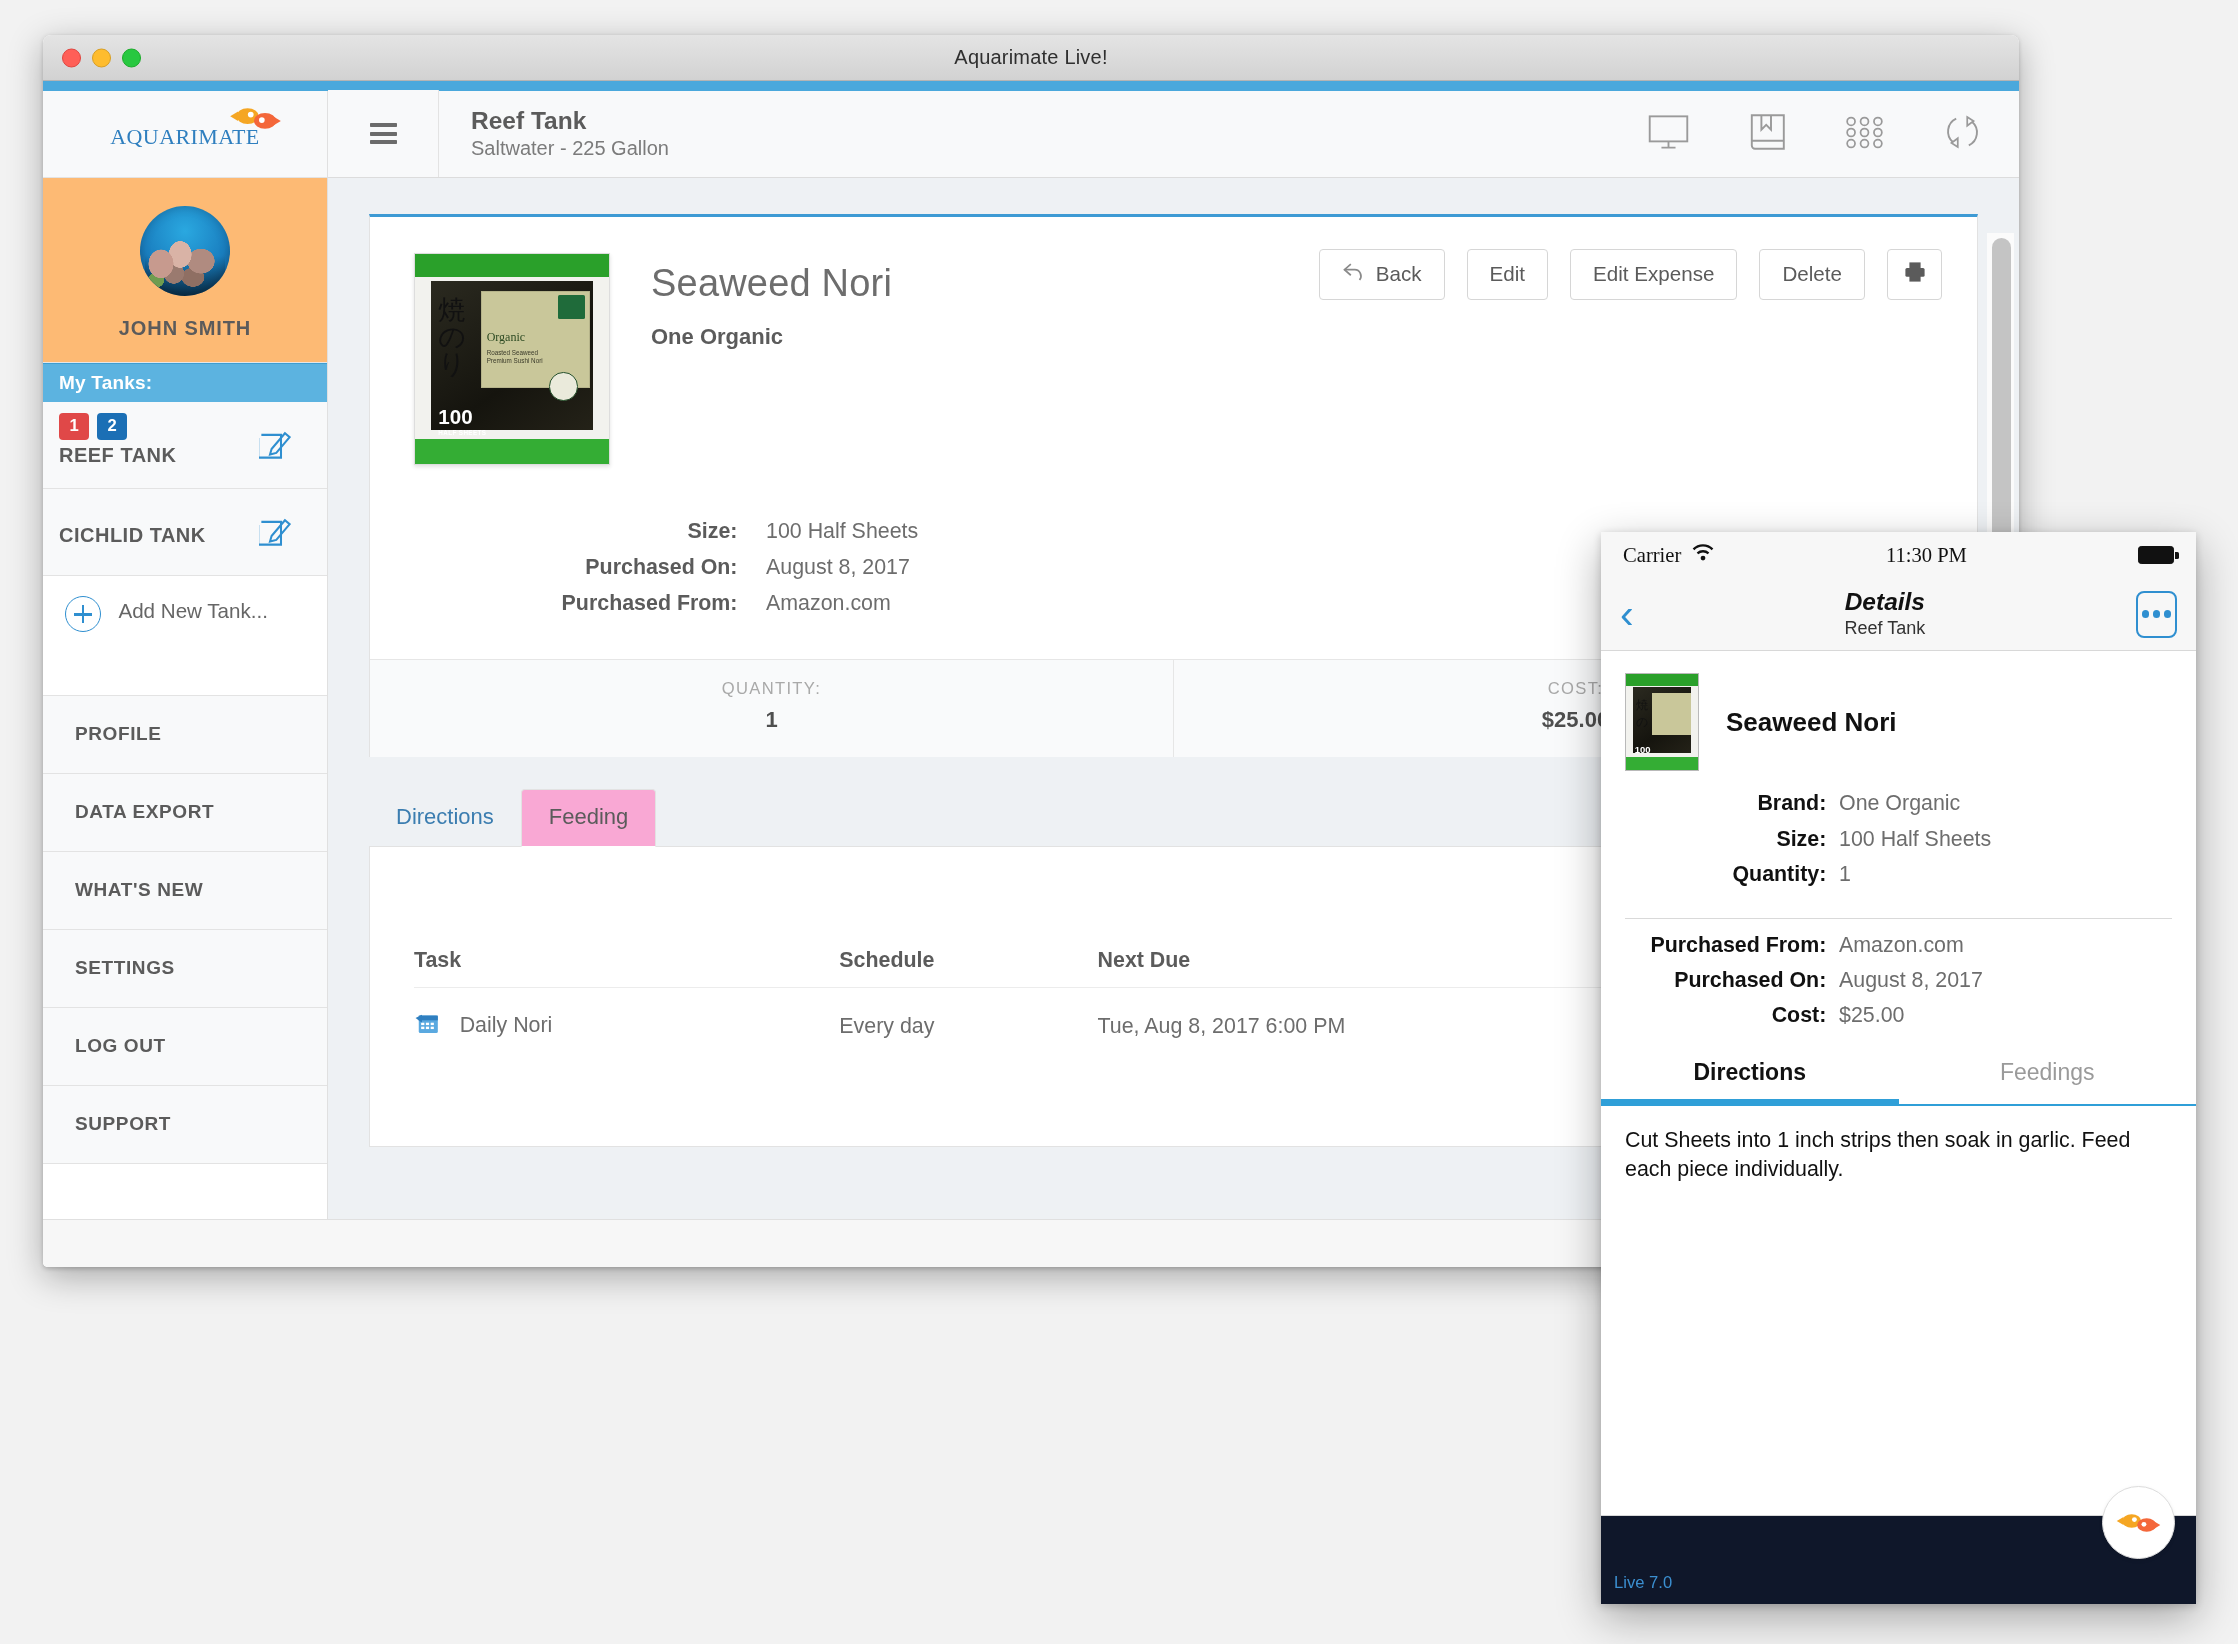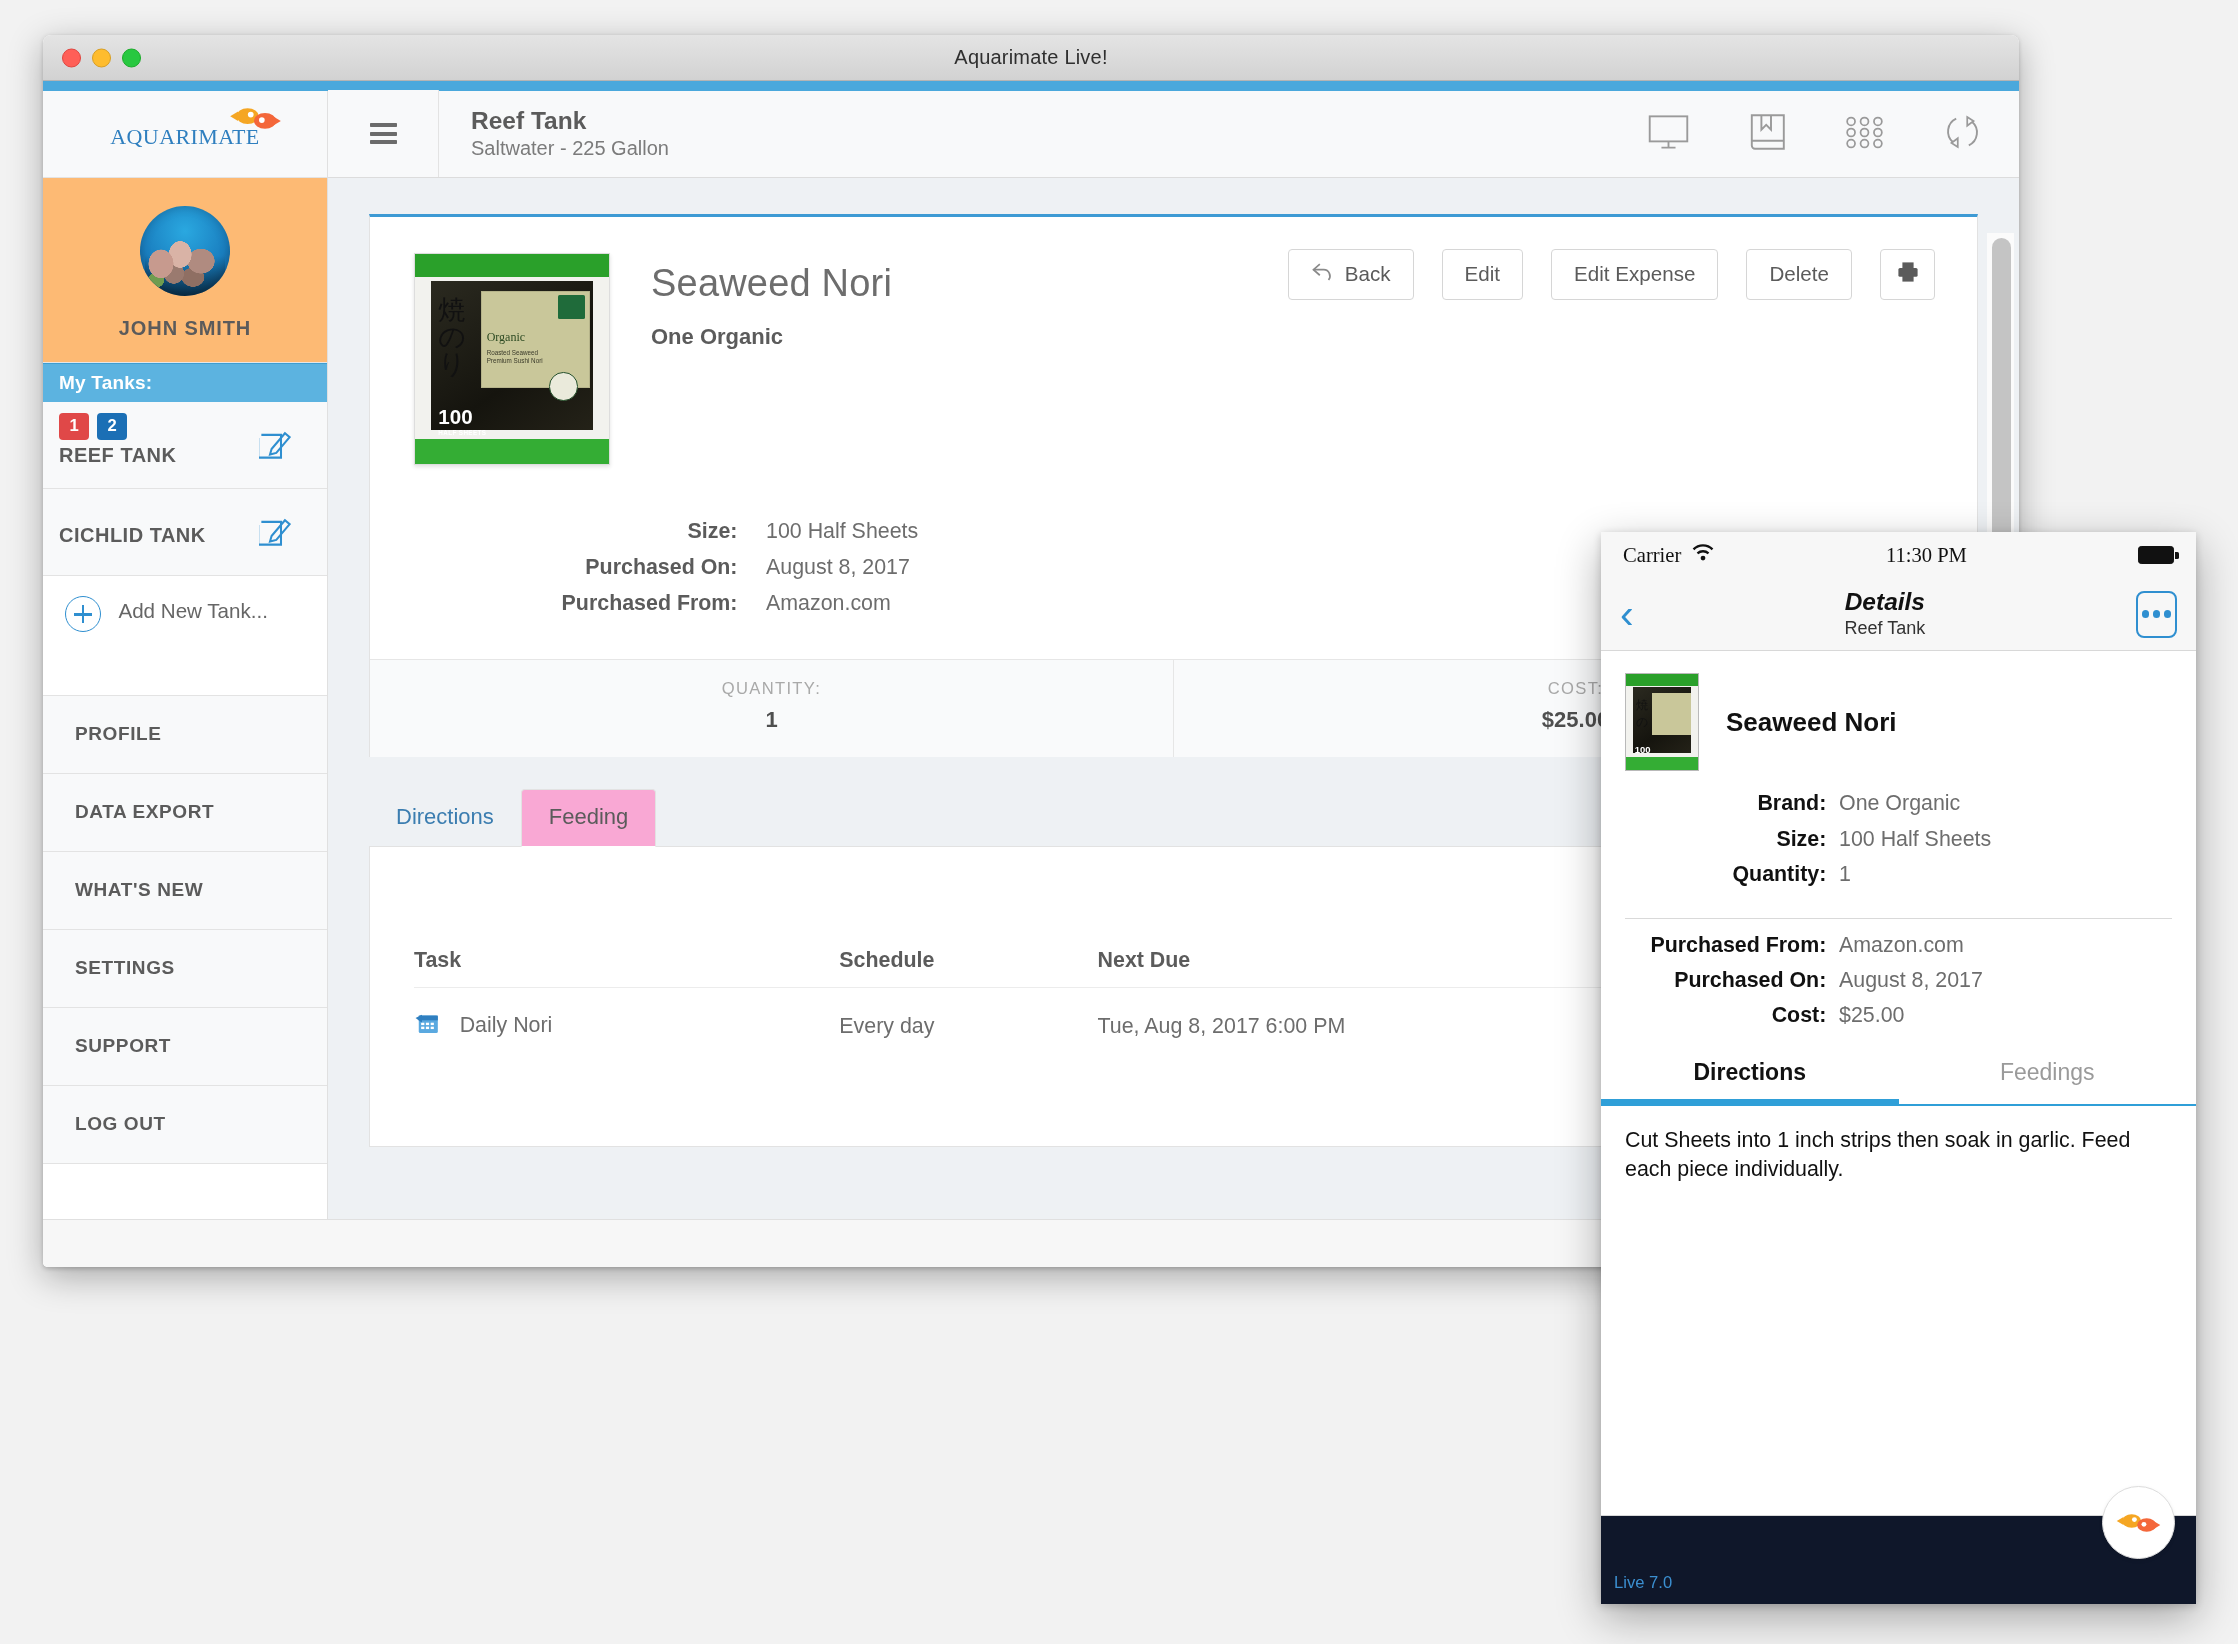--- a/index.html
+++ b/index.html
@@ -165,21 +165,21 @@
   .prod-img .label .sub { position:absolute; left:4.7px; top: 60%; font-size: 6.3px; color:#3a3a2a; line-height:1.25; }
   .prod-img .kanji { position:absolute; left: 12%; top: 20%; font-size: 27px; color:#111; font-family:"DejaVu Sans",sans-serif; line-height:1; }
   .prod-img .usda { position:absolute; right: 16%; bottom: 30%; width: 28.5px; height: 28.5px; border-radius:50%; background:#eaeadb; border:1.6px solid #24502a; }
   .prod-img .hundred { position:absolute; left: 12%; bottom: 13%; color:#fff; font-size: 20.6px; font-weight:bold; }
   .prod-img .hundred small { display:block; font-size: 6.3px; letter-spacing:0.4px; }
 
   .prod-text { margin-left: 41px; padding-top: 9.5px; }
   .prod-title { font-size: 38px; color: #6d6d6d; font-weight: normal; letter-spacing: 0.2px; }
   .prod-brand { font-size: 22px; color: #5b5b5b; font-weight: bold; margin-top: 19px; }
 
-  .actions { position:absolute; right: 42px; top: 32px; display:flex; gap: 28px; }
+  .actions { position:absolute; right: 35px; top: 32px; display:flex; gap: 22px; }
   .btn {
     border:0.8px solid #d6d6d6; background:#fff; border-radius:4px;
     height: 51px; padding: 0 22px; font-size: 20.6px; color:#5b5b5b;
     display:flex; align-items:center; justify-content:center; gap: 9.5px;
     font-family:"Liberation Sans",sans-serif;
   }
   .btn.icon-only { width: 55px; padding: 0; }
 
   .spec-list { padding: 35px 0 32px 0; }
   .spec-row { display:flex; font-size: 21.4px; margin-bottom: 11px; }
@@ -363,24 +363,24 @@
         <div class="menu-item">
             <span>DATA EXPORT</span>
           </div>
         <div class="menu-item">
             <span>WHAT'S NEW</span>
           </div>
         <div class="menu-item">
             <span>SETTINGS</span>
           </div>
         <div class="menu-item">
+            <span>LOG OUT</span>
+          </div>
+        <div class="menu-item">
             <span>SUPPORT</span>
-          </div>
-        <div class="menu-item">
-            <span>LOG OUT</span>
           </div>
         <div class="menu-tail"></div>
       </div>
 
       <div class="main-col">
 
         <div class="topbar">
           <div class="burger-col" style="margin-left:-28.5px">
             <span class="burger">
               <span></span>

